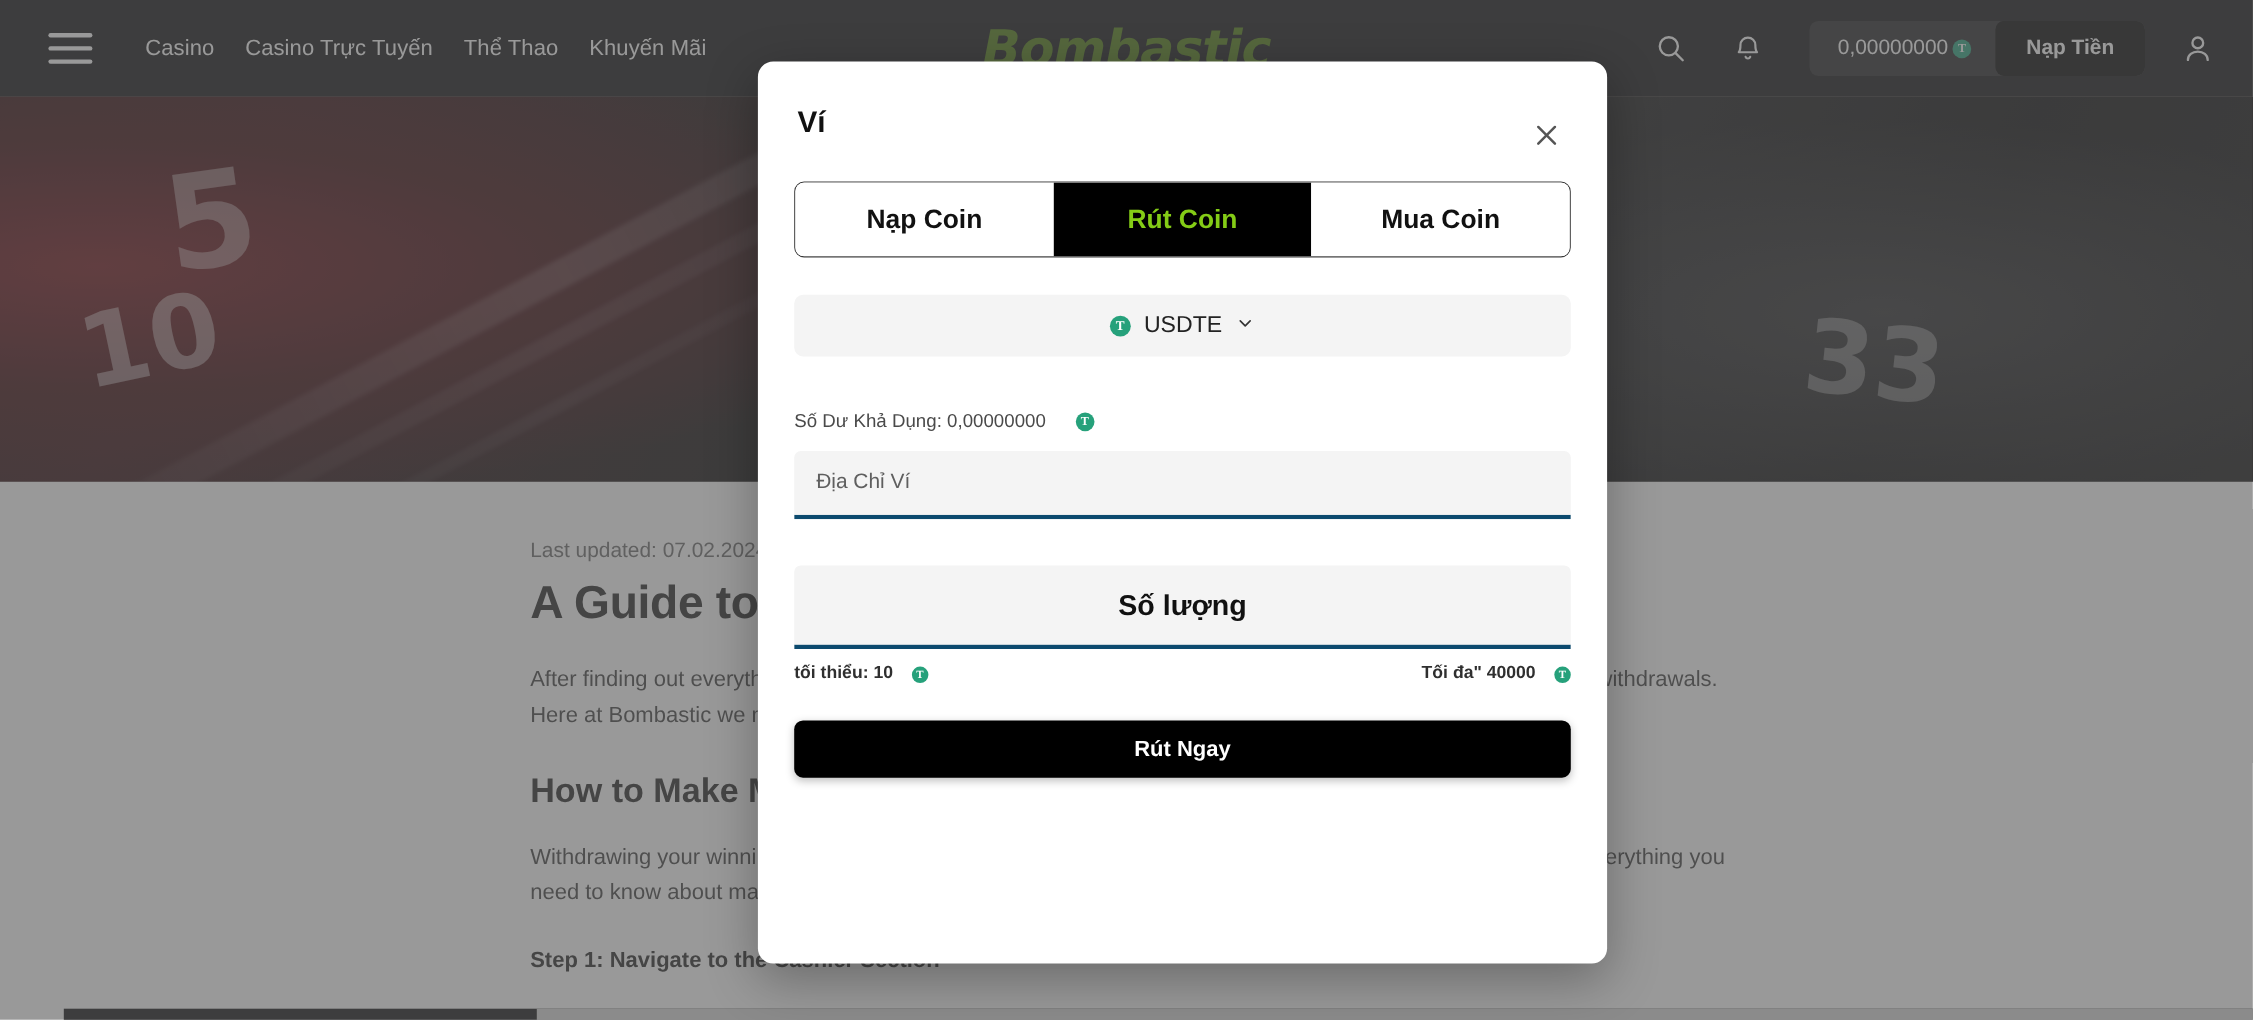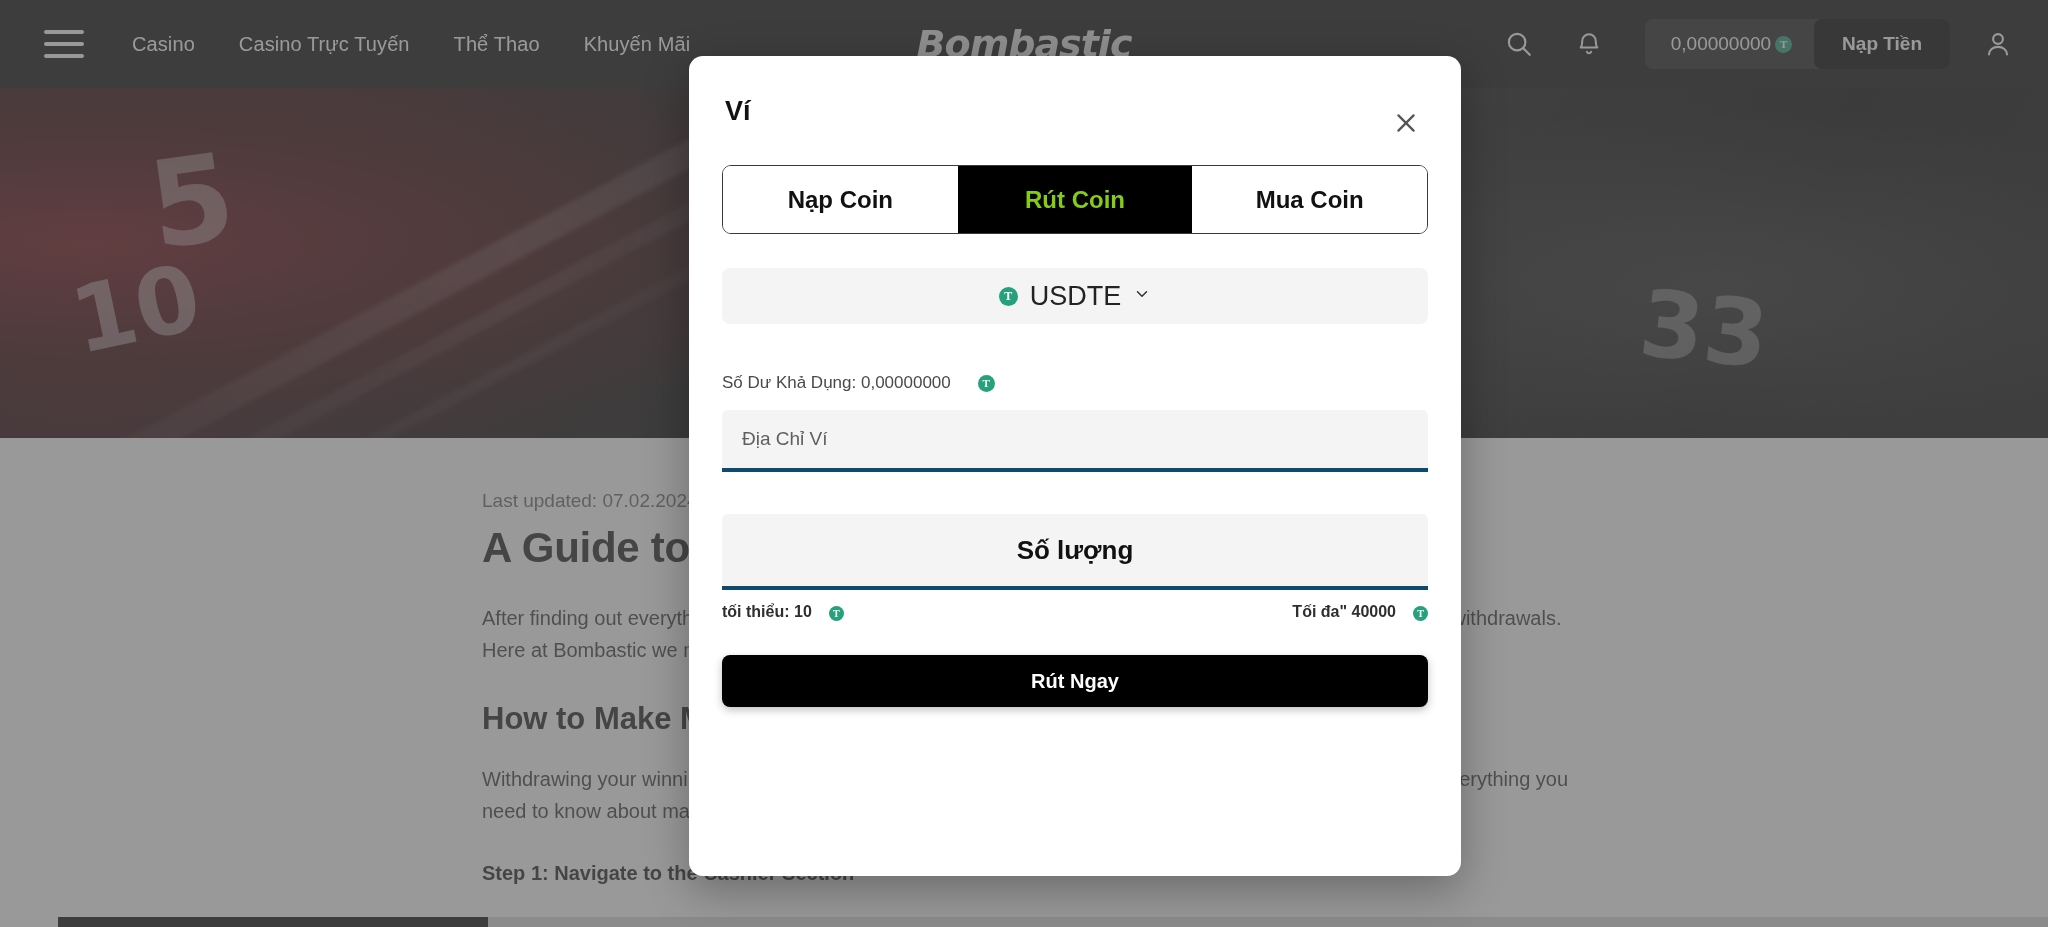--- a/index.html
+++ b/index.html
@@ -28,34 +28,34 @@
     padding: 0 28px 0 44px;
   }
   .burger {
     width: 40px; height: 28px;
     display: flex; flex-direction: column; justify-content: space-between;
     cursor: pointer; flex: none;
   }
   .burger span { display: block; height: 4px; background: #ffffff; border-radius: 2px; }
 
   .nav {
-    display: flex; align-items: center; gap: 44px;
+    display: flex; align-items: center; gap: 28px;
     margin-left: 48px;
   }
   .nav-item {
     color: #ffffff; font-size: 20px; font-weight: 400;
     white-space: nowrap; cursor: pointer; letter-spacing: .1px;
   }
 
   .logo {
     position: absolute; left: 50%; top: 50%;
     transform: translate(-50%, -50%);
     font-family: "DejaVu Sans", sans-serif;
-    font-size: 38px; font-weight: 700; font-style: italic;
-    color: #e5e5e5; letter-spacing: -1px; white-space: nowrap;
+    font-size: 46px; font-weight: 700; font-style: italic;
+    color: #4d7c0f; letter-spacing: -1px; white-space: nowrap;
   }
 
   .header-right {
     margin-left: auto;
     display: flex; align-items: center; gap: 26px;
   }
   .icon-btn {
     width: 44px; height: 44px;
     display: flex; align-items: center; justify-content: center;
     cursor: pointer;
@@ -187,21 +187,21 @@
   .tab.active { background: #000000; color: #84cc16; }
 
   .select {
     margin-top: 34px;
     height: 56px;
     background: #f4f4f4;
     border-radius: 8px;
     display: flex; align-items: center; justify-content: center;
     gap: 12px; cursor: pointer;
   }
-  .select-label { font-size: 27px; color: #232323; }
+  .select-label { font-size: 21px; color: #232323; }
 
   .balance-line {
     margin-top: 49px;
     display: flex; align-items: center; gap: 27px;
     font-size: 17px; color: #4a4a4a;
   }
 
   .field {
     margin-top: 17px;
     height: 62px;

